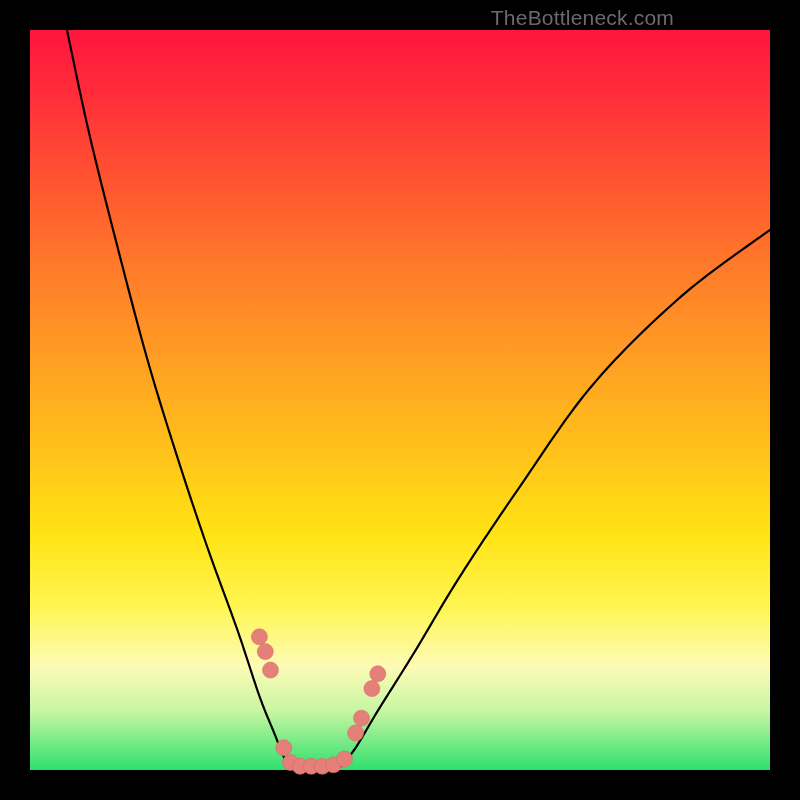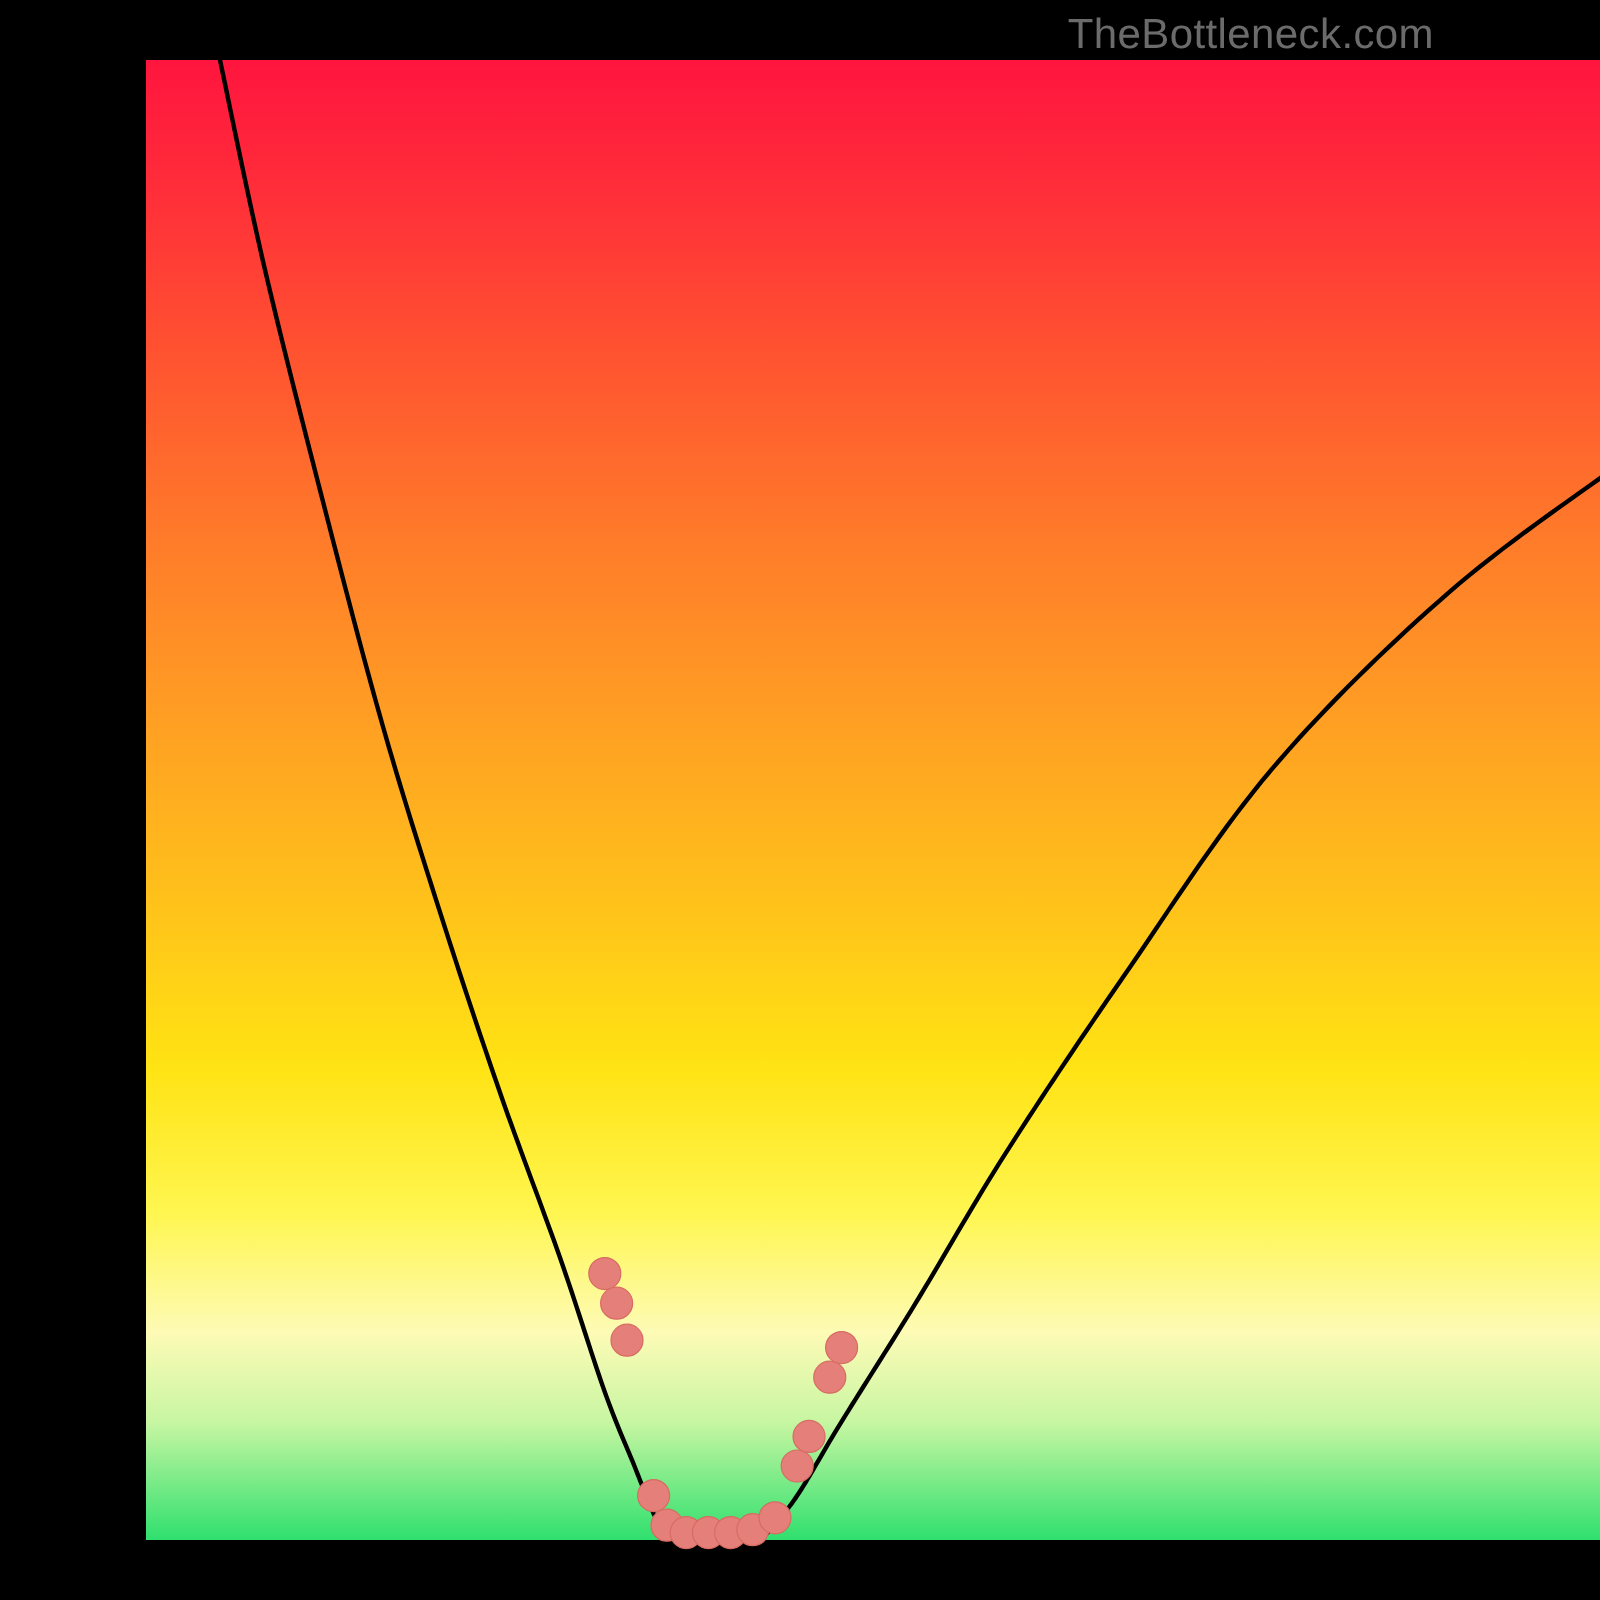--- a/index.html
+++ b/index.html
@@ -11,21 +11,20 @@
     background: #000;
     font-family: Arial, Helvetica, sans-serif;
   }
   .frame {
     position: absolute;
     left: 0;
     top: 0;
     width: 688px;
     height: 800px;
     background: #000;
-    margin-left: 43px;
   }
   .plot-area {
     position: absolute;
     left: 30px;
     top: 30px;
     width: 740px;
     height: 740px;
     
     background: linear-gradient(
       to bottom,

